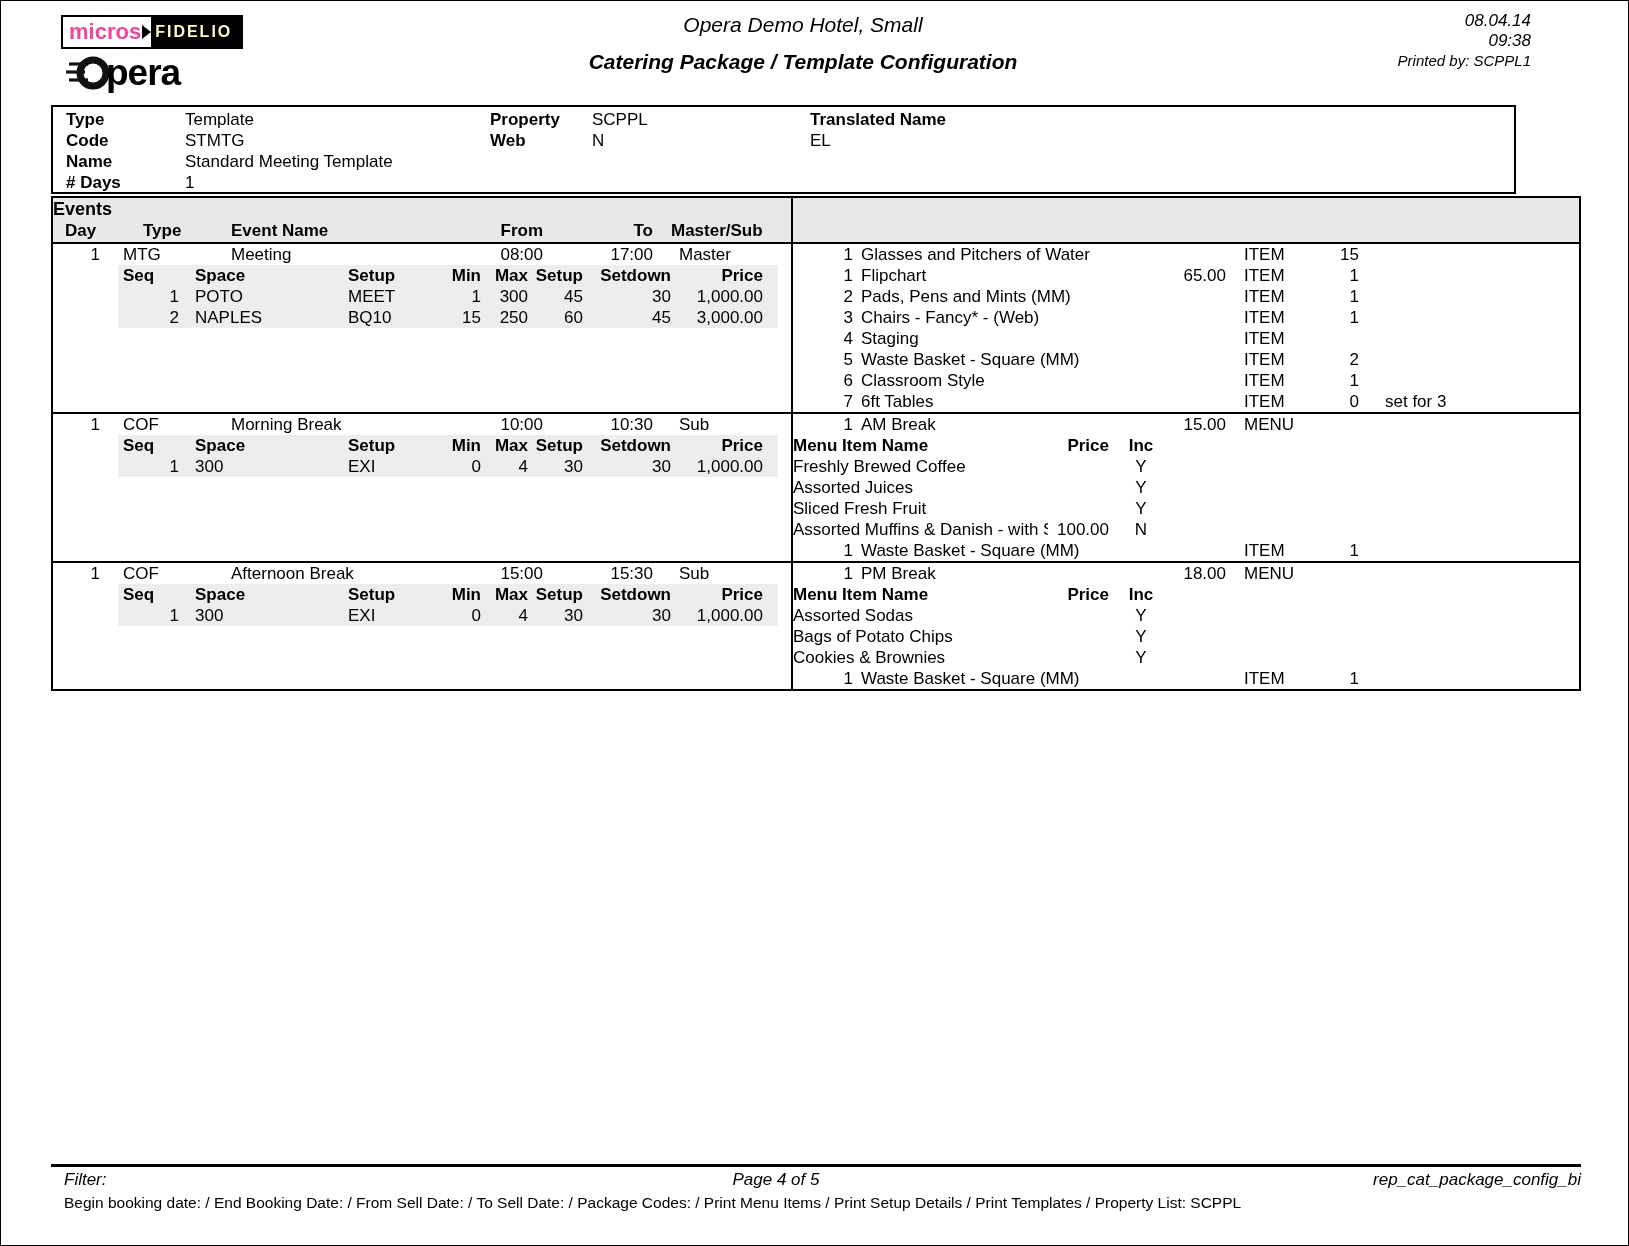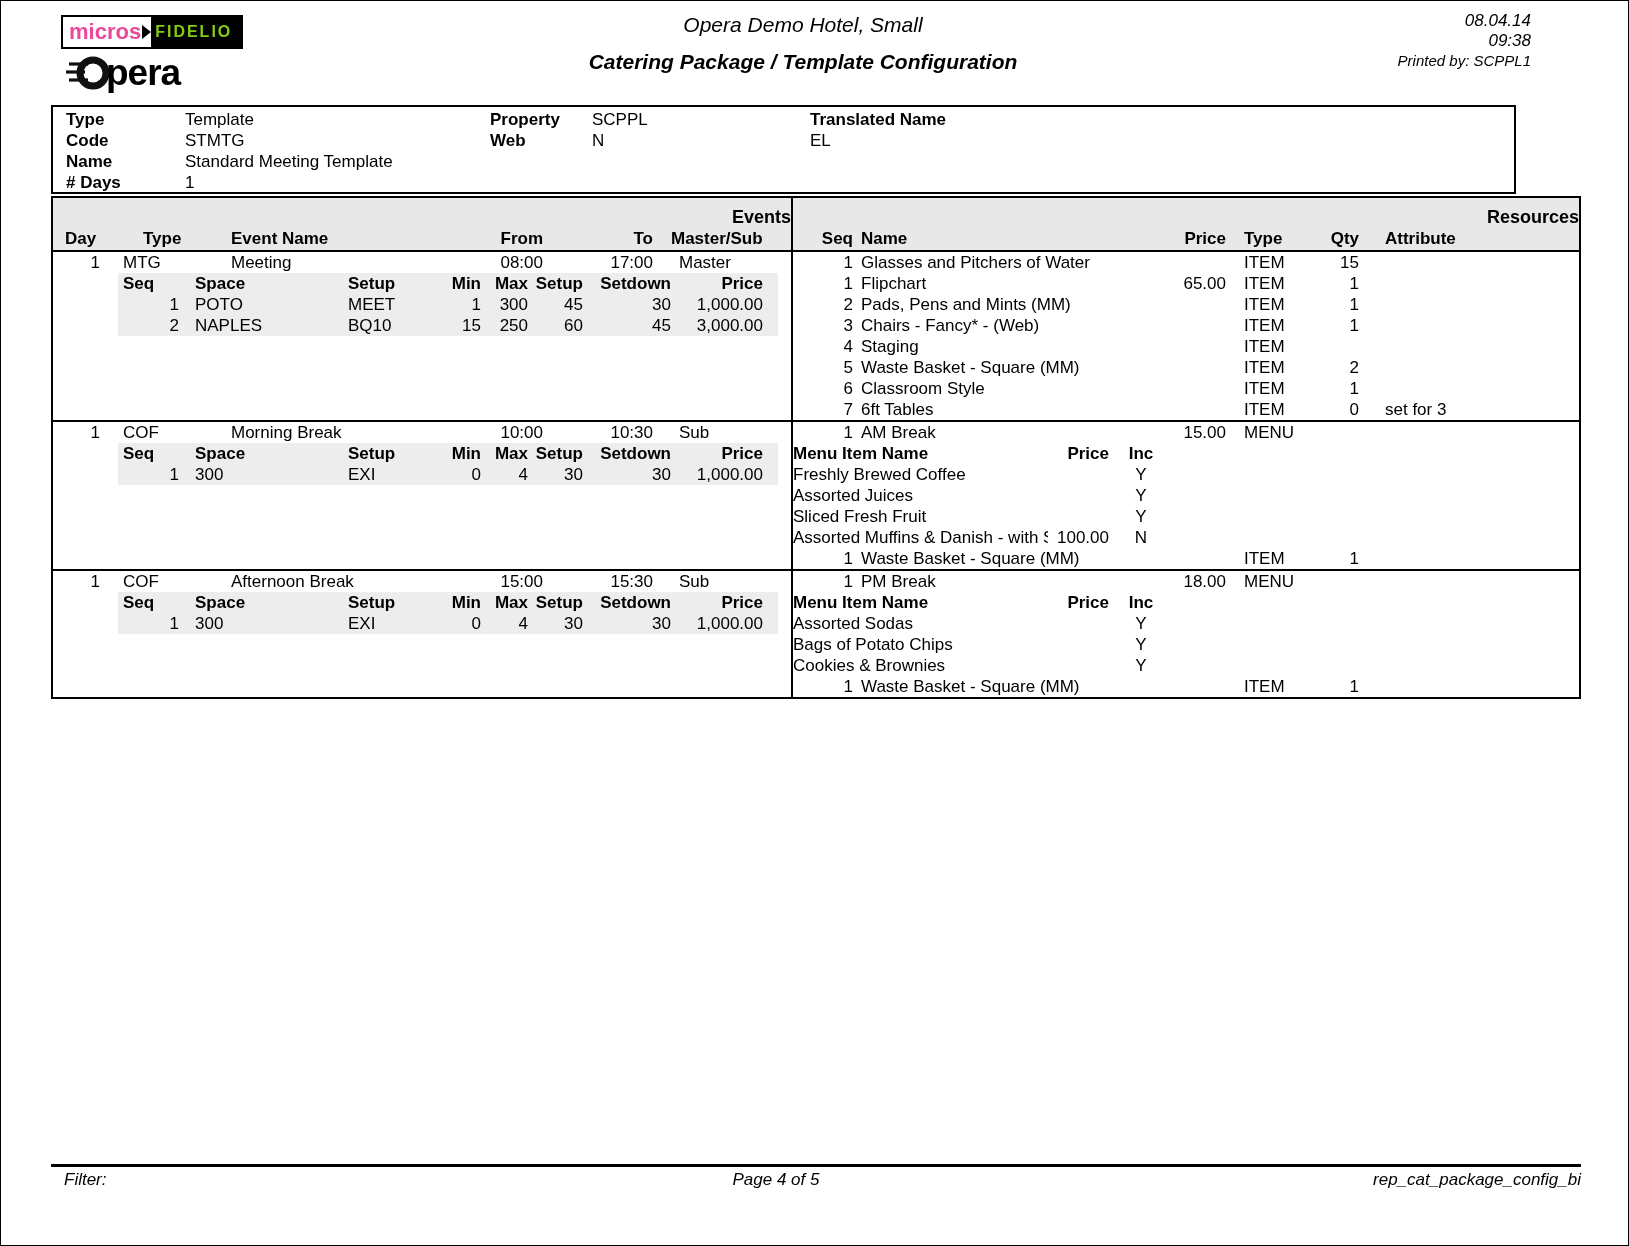--- a/index.html
+++ b/index.html
@@ -3,21 +3,21 @@
 <meta charset="utf-8">
 <style>
   html,body{margin:0;padding:0;background:#fff;}
   .page{position:relative;width:1629px;height:1246px;background:#fff;color:#000;
         font-family:"Liberation Sans",sans-serif;font-size:17px;border:1px solid #000;box-sizing:border-box;overflow:hidden;}
 
   
   .mf-logo{position:absolute;left:60px;top:14px;display:flex;align-items:stretch;border:2px solid #000;height:34px;box-sizing:border-box;}
   .mf-left{display:flex;align-items:center;background:#fff;color:#ec4899;padding:0 1px 0 6px;font-weight:bold;font-size:22px;}
   .mf-arrow{align-self:center;width:0;height:0;border-top:7px solid transparent;border-bottom:7px solid transparent;border-left:9px solid #000;}
-  .mf-right{display:flex;align-items:center;background:#000;color:#84cc16;padding:0 9px 0 4px;font-weight:bold;font-size:16px;letter-spacing:2px;}
+  .mf-right{display:flex;align-items:center;background:#000;color:#fef9c3;padding:0 9px 0 4px;font-weight:bold;font-size:16px;letter-spacing:2px;}
   .opera{position:absolute;left:64px;top:48px;display:flex;align-items:center;height:46px;}
   .opera-text{font-size:37px;font-weight:bold;letter-spacing:-1px;margin-left:-5px;margin-top:2px;}
 
   .titles{position:absolute;left:0;top:0;width:1570px;text-align:center;padding-left:17px;}
   .title1{margin-top:12px;font-style:italic;font-size:21px;}
   .title2{margin-top:13px;font-style:italic;font-weight:bold;font-size:21px;}
 
   .print-info{position:absolute;top:10px;left:1280px;width:250px;text-align:right;font-style:italic;line-height:20px;font-size:17px;}
   .print-info .small{font-size:15px;}
 
@@ -29,21 +29,21 @@
   .ig3{left:757px;top:3px;grid-template-columns:auto;}
   .lbl{font-weight:bold;}
 
   
   .main{position:absolute;left:50px;top:195px;width:1530px;border:2px solid #000;box-sizing:border-box;}
   .band{display:flex;background:#e8e8e8;border-bottom:2px solid #000;}
   .block{display:flex;}
   .block + .block{border-top:2px solid #000;}
   .bleft{width:740px;border-right:2px solid #000;box-sizing:border-box;flex:none;}
   .bright{width:786px;flex:none;}
-  .sec-title{text-align:right;font-weight:bold;font-size:18px;height:22px;line-height:22px;margin-top:8px;}
+  .sec-title{text-align:left;font-weight:bold;font-size:18px;height:22px;line-height:22px;}
 
   table.t{border-collapse:collapse;table-layout:fixed;margin:0;}
   table.t td{padding:0;height:21px;line-height:21px;white-space:nowrap;overflow:hidden;font-size:17px;vertical-align:middle;}
   .band table.t td{height:22px;line-height:22px;}
   .evt{width:738px;}
   .spt{width:660px;}
   .rst{width:786px;}
   .mnt{width:380px;margin-left:90px;}
   .subblock{margin-left:65px;width:660px;background:#ededed;}
 
@@ -138,43 +138,20 @@
               <col style="width:138px">
             </colgroup>
           <tbody>
               <tr>
             <td class="b l pl12">Day</td>
             <td class="b l pl40">Type</td>
             <td class="b l pl20">Event Name</td>
             <td class="b r">From</td>
             <td class="b r">To</td>
             <td class="b l pl18">Master/Sub</td>
-          </tr>
-        </tbody>
-          </table>
-      </div>
-      <div class="bright">
-        <div class="sec-title">Resources</div>
-        <table class="t rst">
-          <colgroup>
-              <col style="width:60px">
-              <col style="width:280px">
-              <col style="width:93px">
-              <col style="width:82px">
-              <col style="width:51px">
-              <col style="width:220px">
-            </colgroup>
-          <tbody>
-              <tr>
-            <td class="b r">Seq</td>
-            <td class="b l pl8">Name</td>
-            <td class="b r">Price</td>
-            <td class="b l pl18">Type</td>
-            <td class="b r">Qty</td>
-            <td class="b l pl26">Attribute</td>
           </tr>
         </tbody>
           </table>
       </div>
     </div>
 
     <div class="block">
       <div class="bleft">
         <table class="t evt">
           <colgroup>
@@ -603,14 +580,15 @@
     </div>
 
   </div>
 
   <div class="footer-line"></div>
   <div class="footer-row">
     <span class="f-filter">Filter:</span>
     <span class="f-page">Page 4 of 5</span>
     <span class="f-rep">rep_cat_package_config_bi</span>
   </div>
+  <div class="f-criteria">Begin booking date:  / End Booking Date:  / From Sell Date:  / To Sell Date:  / Package Codes:  / Print Menu Items / Print Setup Details / Print Templates / Property List: SCPPL</div>
 
 </div>
 
 </body></html>

